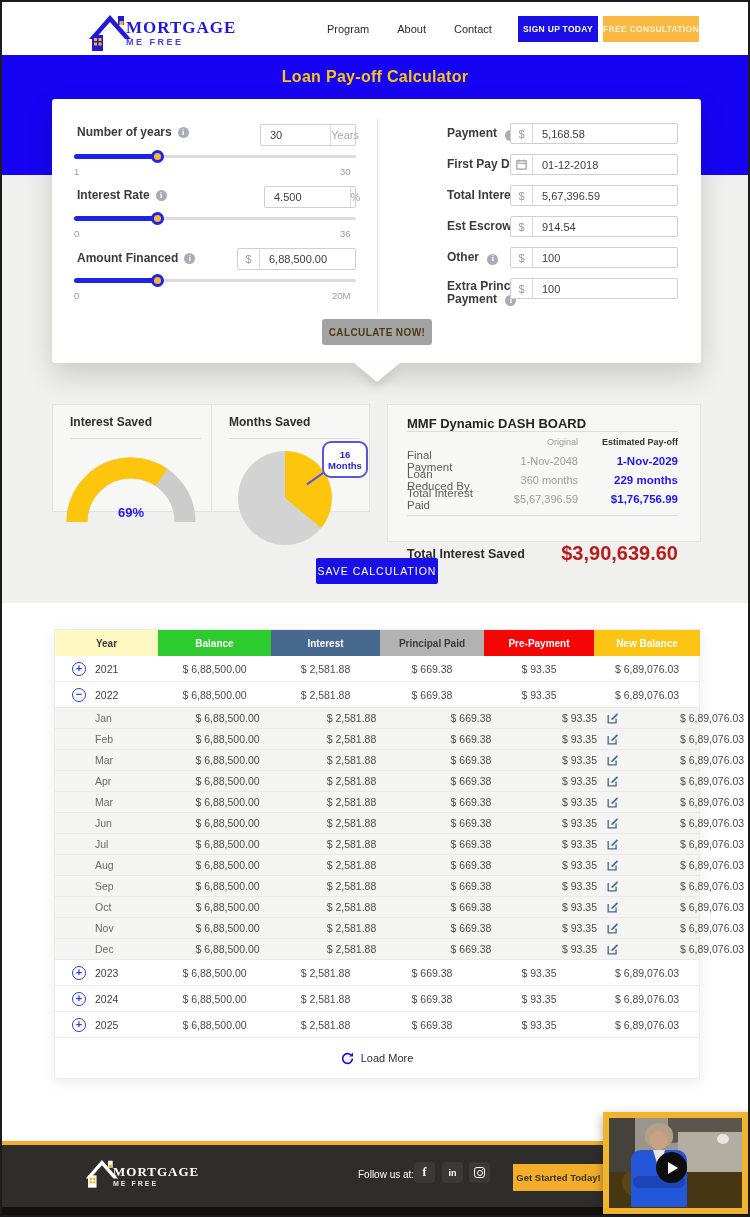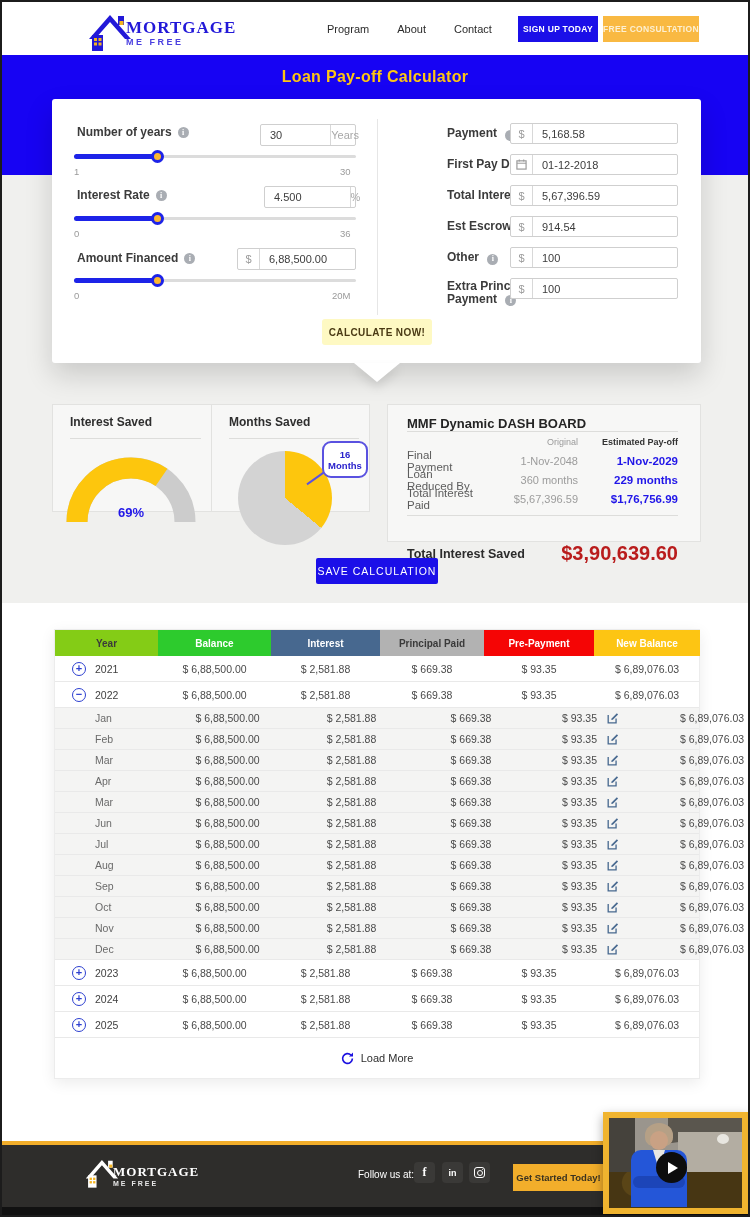--- a/index.html
+++ b/index.html
@@ -51,21 +51,21 @@
   .inp .unit.narrow { width:28px; }
 
   .slider { position:absolute; height:13px; }
   .slider .track { position:absolute; left:0; right:0; top:5px; height:3px; background:#dcdcdc; border-radius:2px; }
   .slider .fill { position:absolute; left:0; top:4px; height:5px; background:#1d23e8; border-radius:3px; }
   .slider .handle { position:absolute; top:0; width:13px; height:13px; border-radius:50%;
                     background:#fbb731; border:3px solid #1d23e8; }
   .mm { position:absolute; font-size:9.5px; color:#9a9a9a; }
 
   .rrow-label { position:absolute; left:395px; width:108px; font-size:12px; font-weight:bold; color:#3b3b3b; line-height:12px; }
-  .btn-calc { position:absolute; left:270px; top:220px; width:110px; height:26px; background:#fef9c3;
+  .btn-calc { position:absolute; left:270px; top:220px; width:110px; height:26px; background:#a3a3a3;
               border:none; border-radius:3px; color:#4a3a14; font-size:10px; font-weight:bold;
               letter-spacing:.4px; cursor:pointer; }
 
   
   .res-card { position:absolute; background:#f7f7f6; border:1px solid #e2e2e0; z-index:2; }
   #res-left { left:50px; top:402px; width:318px; height:108px; display:flex; }
   .res-half { width:159px; height:100%; position:relative; }
   .res-half + .res-half { border-left:1px solid #e2e2e0; }
   .res-title { position:absolute; left:17px; right:10px; top:10px; font-size:12px; font-weight:bold;
                color:#2e2e2e; padding-bottom:9px; border-bottom:1px solid #dddddb; }
@@ -361,21 +361,21 @@
     <div class="dash-total">
       <span class="t-lbl">Total Interest Saved</span>
       <span class="t-val">$3,90,639.60</span>
     </div>
   </section>
 
   <button class="btn-save">SAVE  CALCULATION</button>
 
   <section class="table-card">
     <div class="trow">
-      <div class="thead-cell" style="background: #84cc16; color: rgb(58, 58, 58);">Year</div>
+      <div class="thead-cell" style="background: #fef9c3; color: rgb(58, 58, 58);">Year</div>
       <div class="thead-cell" style="background: rgb(45, 203, 45); color: rgb(255, 255, 255);">Balance</div>
       <div class="thead-cell" style="background: rgb(71, 104, 143); color: rgb(255, 255, 255);">Interest</div>
       <div class="thead-cell" style="background: rgb(178, 178, 178); color: rgb(58, 58, 58);">Principal Paid</div>
       <div class="thead-cell" style="background: rgb(245, 5, 5); color: rgb(255, 255, 255);">Pre-Payment</div>
       <div class="thead-cell" style="background: rgb(253, 197, 19); color: rgb(255, 255, 255);">New Balance</div>
     </div>
     <div>
         <div class="trow trow-year">
           <div class="tcell cell-label">
             <span class="expander">+</span>

